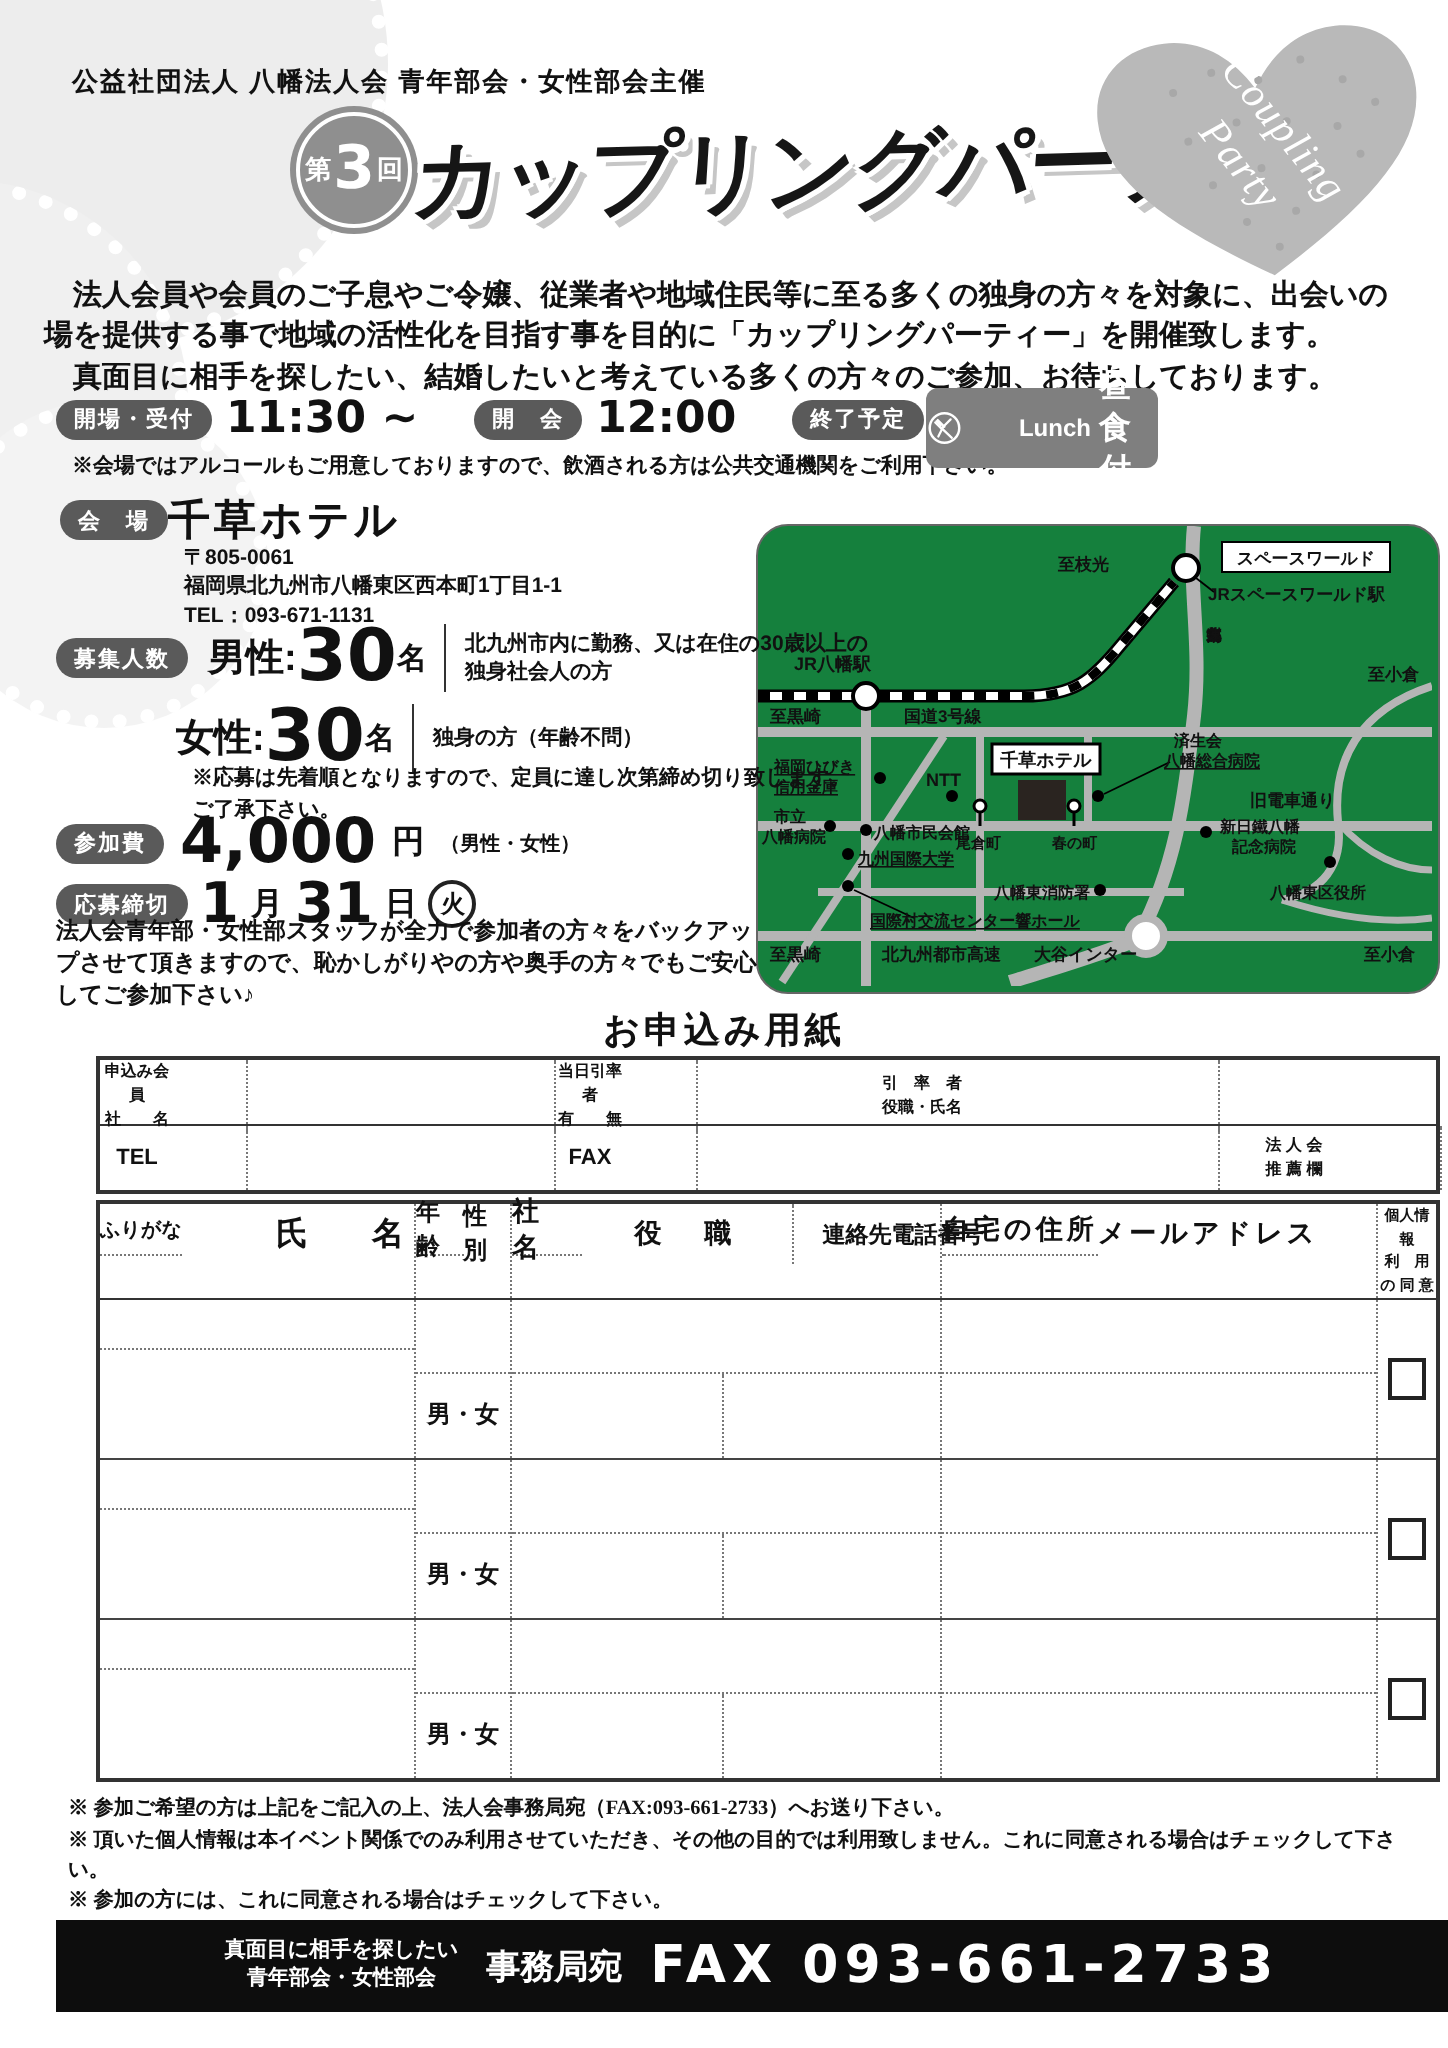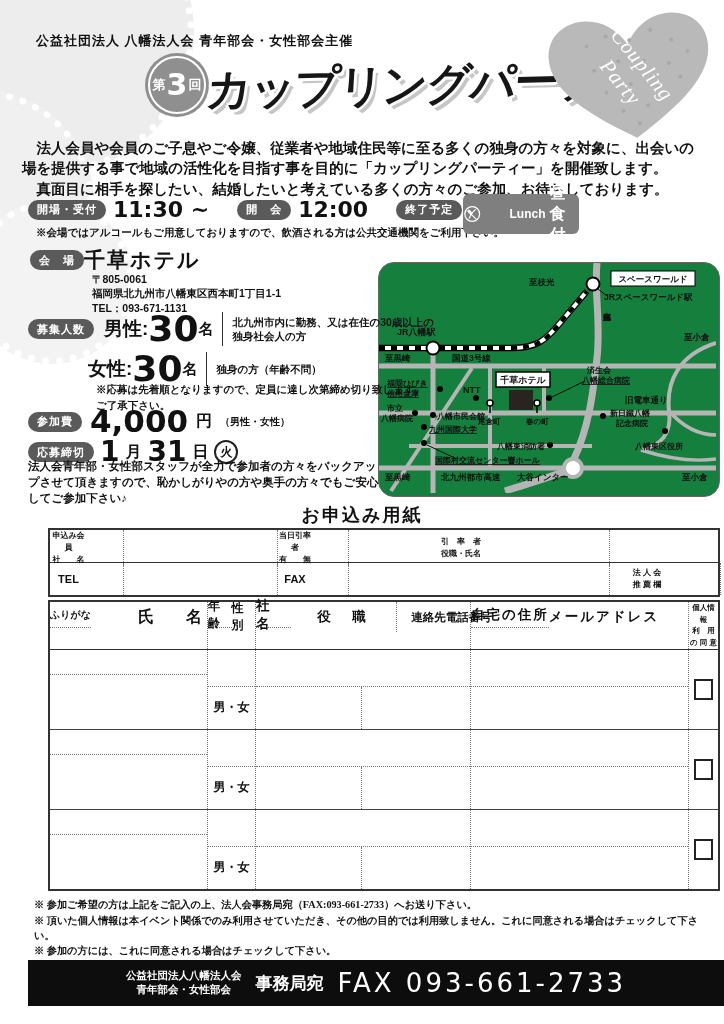--- a/index.html
+++ b/index.html
@@ -119,21 +119,21 @@
   .checkbox{width:15px;height:17px;border:2px solid #222;background:#fff;}
 
   .notes{left:34px;top:898px;width:670px;font-size:10.2px;line-height:1.45;font-weight:600;
          font-family:"Liberation Serif",serif;}
   .notes div{margin-bottom:1px;}
 
   .footer{left:28px;top:960px;width:696px;height:46px;background:#0d0d0d;color:#fff;
           display:flex;align-items:center;justify-content:center;gap:14px;}
   .f-org{font-size:10.5px;font-weight:bold;text-align:center;line-height:1.3;}
   .f-to{font-size:17px;font-weight:900;}
-  .f-fax{font-size:26px;font-weight:400;font-family:"DejaVu Sans",sans-serif;letter-spacing:3px;}
+  .f-fax{font-size:26px;font-weight:700;font-family:"DejaVu Sans",sans-serif;letter-spacing:3px;}
 </style>
 </head>
 <body>
 
 <div class="page">
 
   <div class="lace lace-a"></div>
   <div class="lace lace-b"></div>
   <div class="lace lace-c"></div>
 
@@ -465,20 +465,20 @@
 
   <div class="abs z notes">
     <div>※ 参加ご希望の方は上記をご記入の上、法人会事務局宛（FAX:093-661-2733）へお送り下さい。</div>
     <div>※ 頂いた個人情報は本イベント関係でのみ利用させていただき、その他の目的では利用致しません。これに同意される場合はチェックして下さい。</div>
     <div>※ 参加の方には、これに同意される場合はチェックして下さい。</div>
     <div>※ 応募は先着順となりますので、定員に達し次第締め切り致します。ご了承下さい。</div>
   </div>
 
   <div class="abs z footer">
     <div class="f-org">
-      <div>公益社団法人八幡法人会</div>
+      <div>真面目に相手を探したい</div>
       <div>青年部会・女性部会</div>
     </div>
     <div class="f-to">事務局宛</div>
     <div class="f-fax">FAX 093-661-2733</div>
   </div>
 
 </div>
 
 </body></html>

